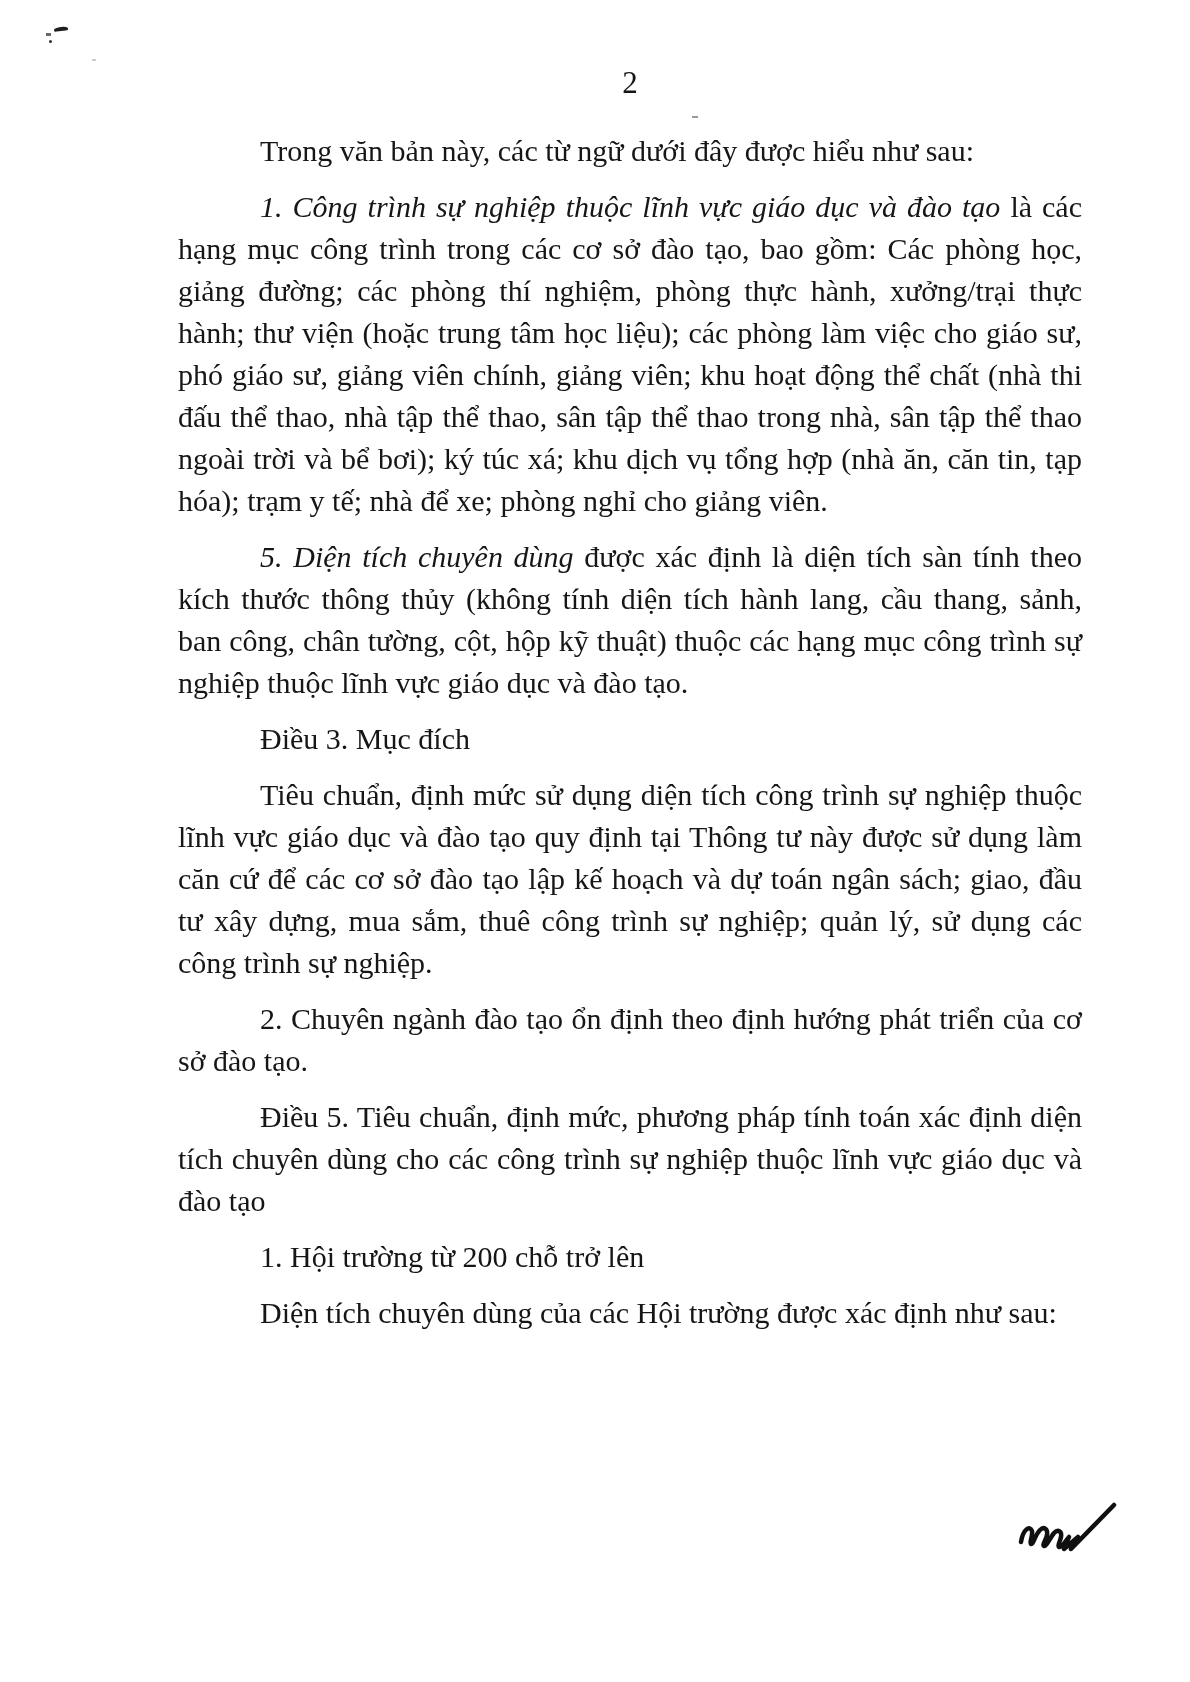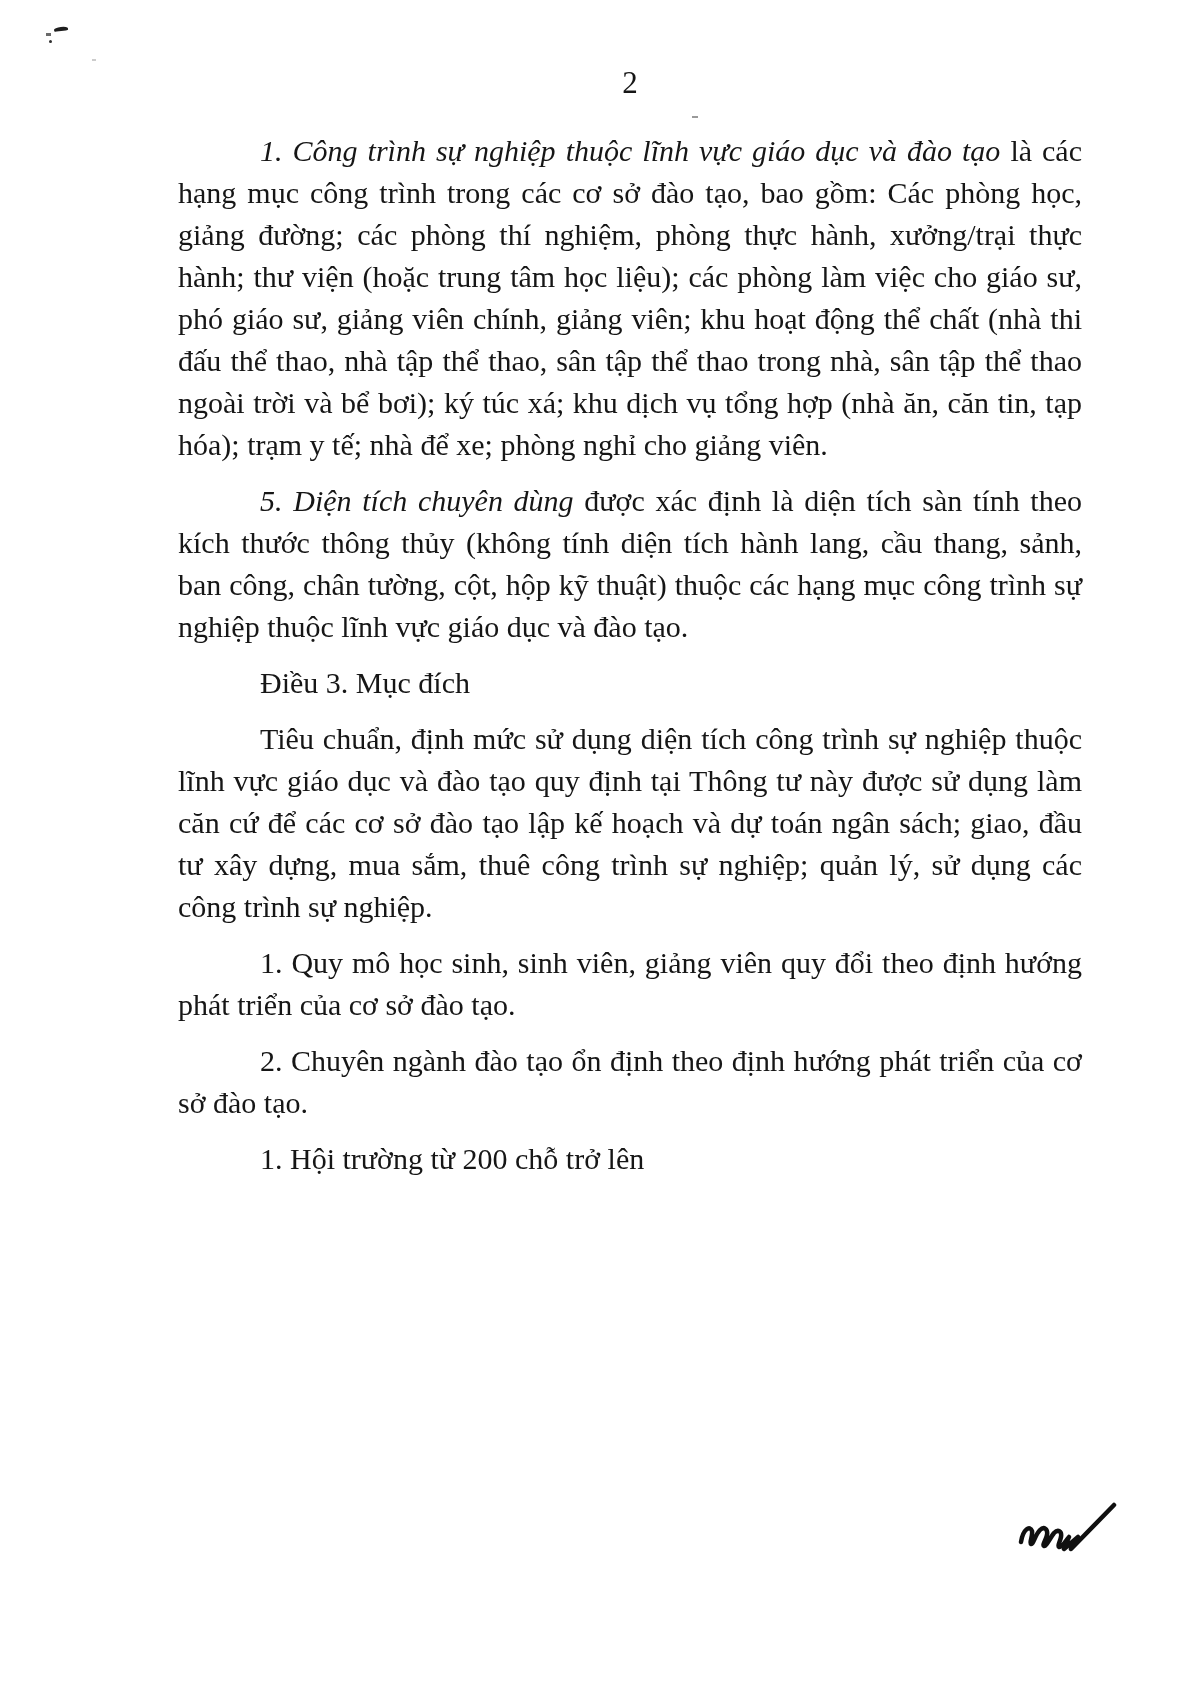--- a/index.html
+++ b/index.html
@@ -51,38 +51,40 @@
   <div class="artifact a2"></div>
   <div class="artifact a3"></div>
   <div class="artifact a4"></div>
   <div class="artifact a5"></div>
 
   <div class="column">
     <div class="page-number">2</div>
 
     <div class="body-text">
 
+      <p class="para no-top">Trong văn bản này, các từ ngữ dưới đây được hiểu như sau:</p>
 
       <p class="para"><span class="term">1. Công trình sự nghiệp thuộc lĩnh vực giáo dục và đào tạo</span><span> là các hạng mục công trình trong các cơ sở đào tạo, bao gồm: Các phòng học, giảng đường; các phòng thí nghiệm, phòng thực hành, xưởng/trại thực hành; thư viện (hoặc trung tâm học liệu); các phòng làm việc cho giáo sư, phó giáo sư, giảng viên chính, giảng viên; khu hoạt động thể chất (nhà thi đấu thể thao, nhà tập thể thao, sân tập thể thao trong nhà, sân tập thể thao ngoài trời và bể bơi); ký túc xá; khu dịch vụ tổng hợp (nhà ăn, căn tin, tạp hóa); trạm y tế; nhà để xe; phòng nghỉ cho giảng viên.</span></p>
 
       <p class="para"><span class="term">5. Diện tích chuyên dùng</span><span> được xác định là diện tích sàn tính theo kích thước thông thủy (không tính diện tích hành lang, cầu thang, sảnh, ban công, chân tường, cột, hộp kỹ thuật) thuộc các hạng mục công trình sự nghiệp thuộc lĩnh vực giáo dục và đào tạo.</span></p>
 
       <p class="para heading">Điều 3. Mục đích</p>
 
       <p class="para">Tiêu chuẩn, định mức sử dụng diện tích công trình sự nghiệp thuộc lĩnh vực giáo dục và đào tạo quy định tại Thông tư này được sử dụng làm căn cứ để các cơ sở đào tạo lập kế hoạch và dự toán ngân sách; giao, đầu tư xây dựng, mua sắm, thuê công trình sự nghiệp; quản lý, sử dụng các công trình sự nghiệp.</p>
 
 
-      <p class="para">1. Quy mô học sinh, sinh viên, giảng viên quy đổi theo định hướng phát triển của cơ sở đào tạo.</p>
 
       <p class="para">2. Chuyên ngành đào tạo ổn định theo định hướng phát triển của cơ sở đào tạo.</p>
 
 
+      <p class="para heading">Điều 5. Tiêu chuẩn, định mức, phương pháp tính toán xác định diện tích chuyên dùng cho các công trình sự nghiệp thuộc lĩnh vực giáo dục và đào tạo</p>
 
       <p class="para">1. Hội trường từ 200 chỗ trở lên</p>
 
+      <p class="para">Diện tích chuyên dùng của các Hội trường được xác định như sau:</p>
 
     </div>
   </div>
 
   <svg class="signature" viewBox="0 0 108 62" aria-hidden="true">
     <path d="M7,45
              C9,32 16,28 18,34 C19,39 15,46 17,47 C19,48 21,38 26,33
              C30,29 34,32 33,38 C32,43 28,48 30,49 C32,50 36,41 40,36
              C44,32 48,34 47,40 C46,45 43,49 45,50 C47,51 52,44 55,40
              L50,52 L64,40 L57,52 L100,8" fill="none" stroke="#101010" stroke-width="4.5" stroke-linecap="round" stroke-linejoin="round"></path>

